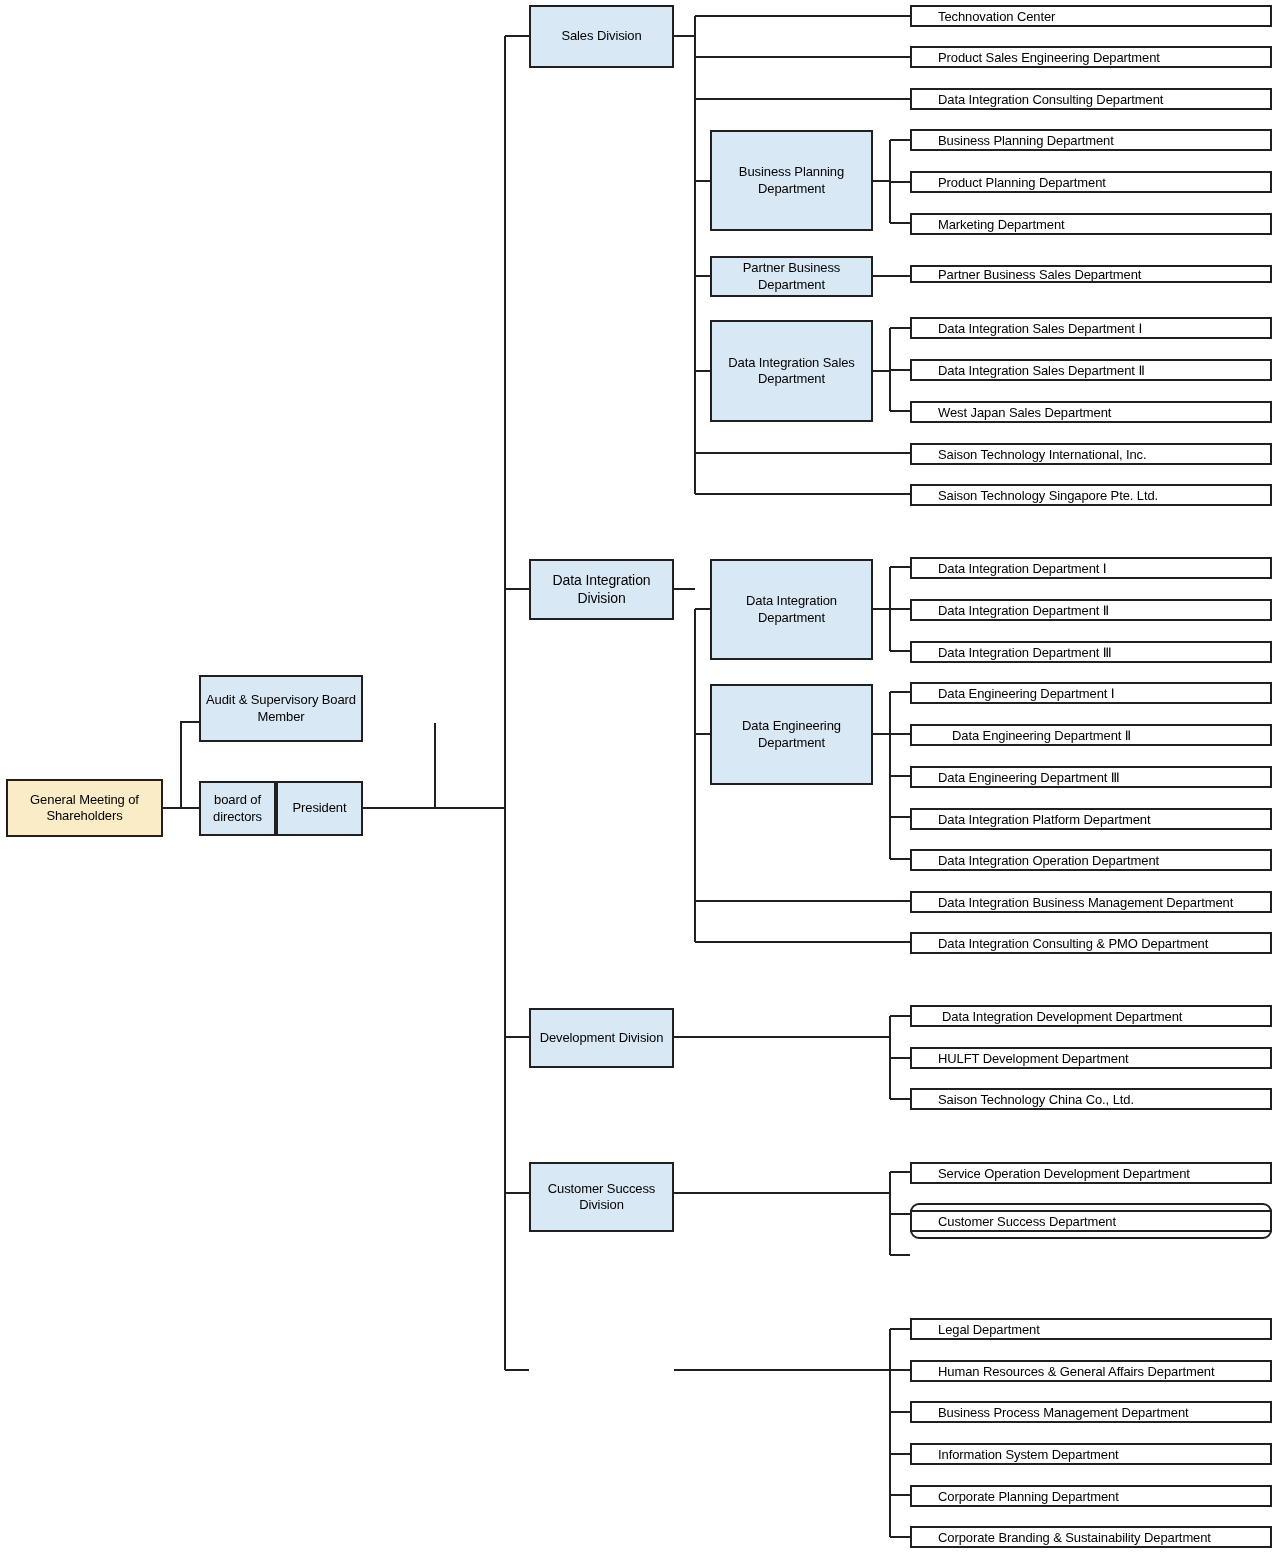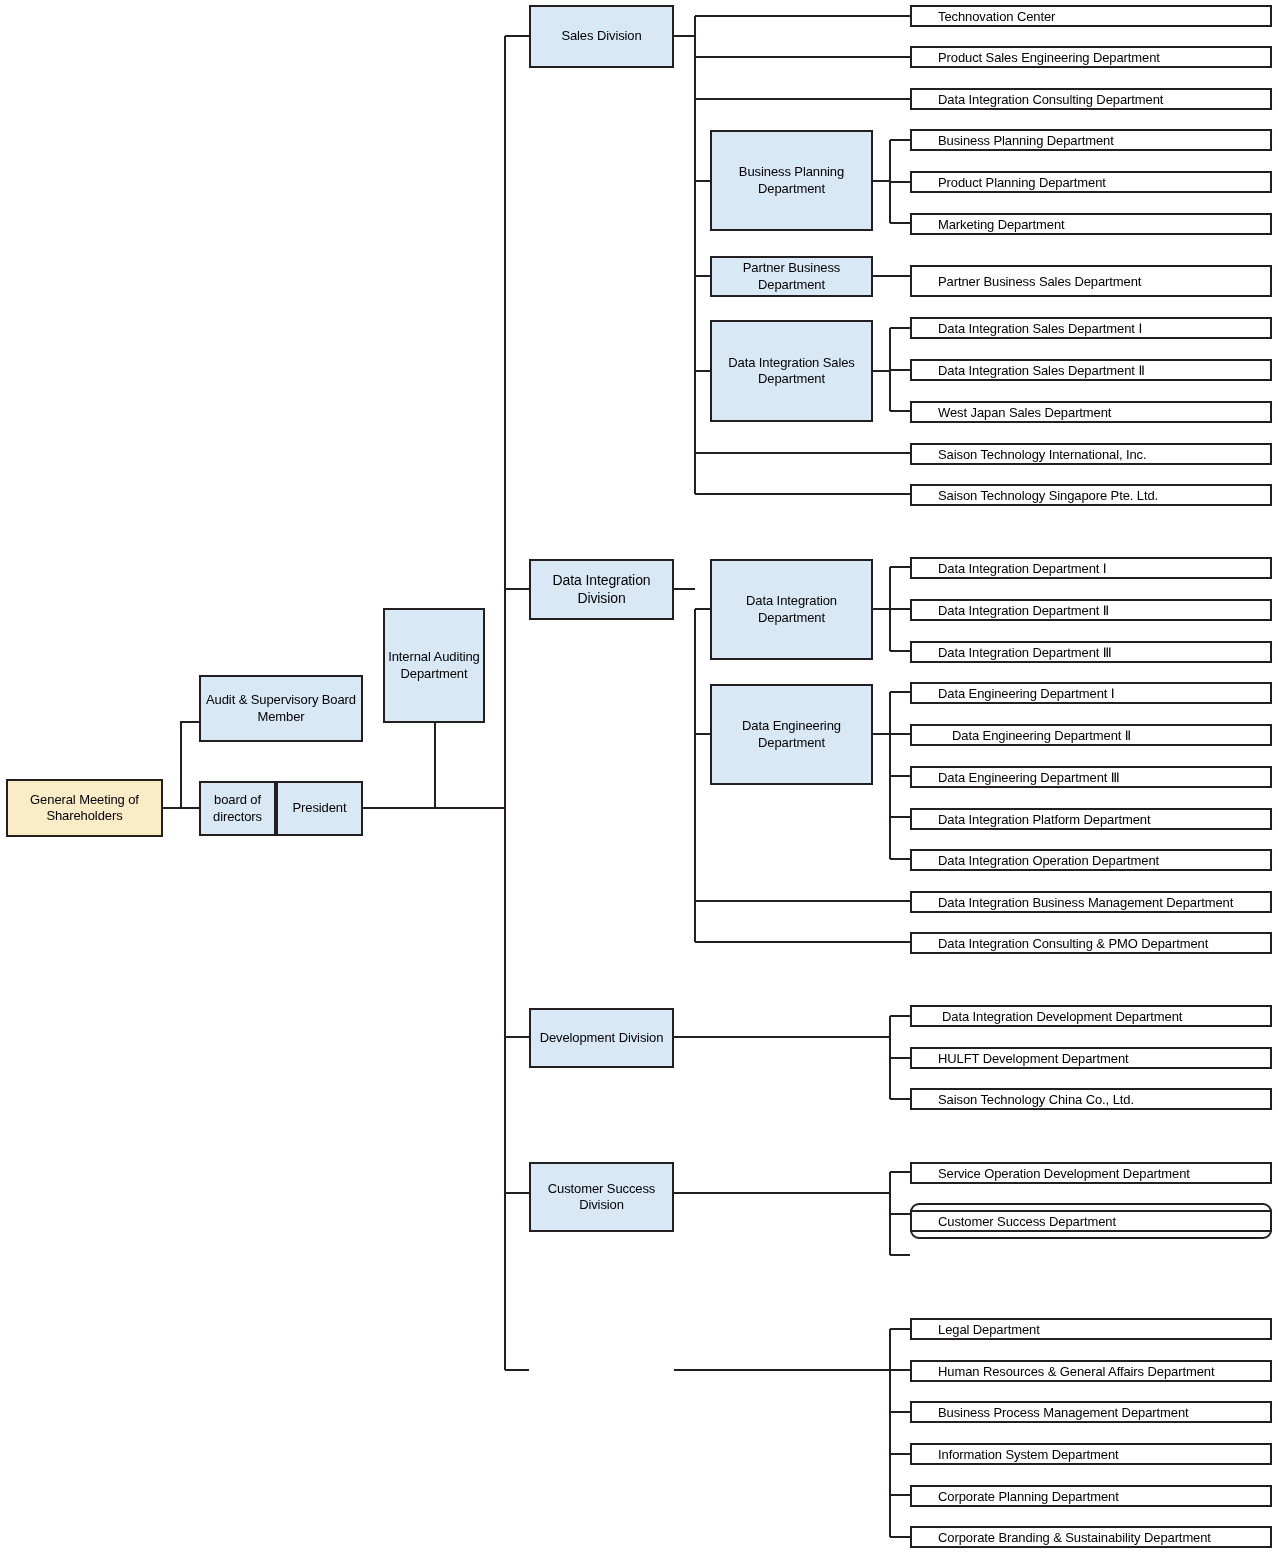--- a/index.html
+++ b/index.html
@@ -189,23 +189,20 @@
   </div>
 
   <div class="node-box shaded" style="left:199px; top:781px; width:77px; height:55px; font-size:13px;">
     <span class="lbl">board of directors</span>
   </div>
 
   <div class="node-box shaded" style="left:276px; top:781px; width:87px; height:55px; font-size:13px;">
     <span class="lbl">President</span>
   </div>
 
-  <div class="node-box shaded" style="left:383px; top:608px; width:102px; height:115px; font-size:13px;">
-    <span class="lbl">Internal Auditing Department</span>
-  </div>
 
   <div class="node-box shaded" style="left:529px; top:5px; width:145px; height:63px; font-size:13px;justify-content:center;">
     <span class="lbl">Sales Division</span>
   </div>
 
   <div class="node-box shaded" style="left:529px; top:559px; width:145px; height:61px; font-size:14px;">
     <span class="lbl">Data Integration Division</span>
   </div>
 
   <div class="node-box shaded" style="left:529px; top:1008px; width:145px; height:60px; font-size:13px;">
@@ -250,21 +247,21 @@
   <div class="leaf-box" style="left:910px; top:129px; width:362px; height:22px; font-size:13px;">
     <span class="lbl">Business Planning Department</span>
   </div>
   <div class="leaf-box" style="left:910px; top:171px; width:362px; height:22px; font-size:13px;">
     <span class="lbl">Product Planning Department</span>
   </div>
   <div class="leaf-box" style="left:910px; top:213px; width:362px; height:22px; font-size:13px;">
     <span class="lbl">Marketing Department</span>
   </div>
 
-  <div class="leaf-box" style="left:910px; top:265px; width:362px; height:32px; font-size:13px;">
+  <div class="leaf-box" style="left:910px; top:265px; width:362px; height:18px; font-size:13px;">
     <span class="lbl">Partner Business Sales Department</span>
   </div>
 
   <div class="leaf-box" style="left:910px; top:317px; width:362px; height:22px; font-size:13px;">
     <span class="lbl">Data Integration Sales Department Ⅰ</span>
   </div>
   <div class="leaf-box" style="left:910px; top:359px; width:362px; height:22px; font-size:13px;">
     <span class="lbl">Data Integration Sales Department Ⅱ</span>
   </div>
   <div class="leaf-box" style="left:910px; top:401px; width:362px; height:22px; font-size:13px;">

